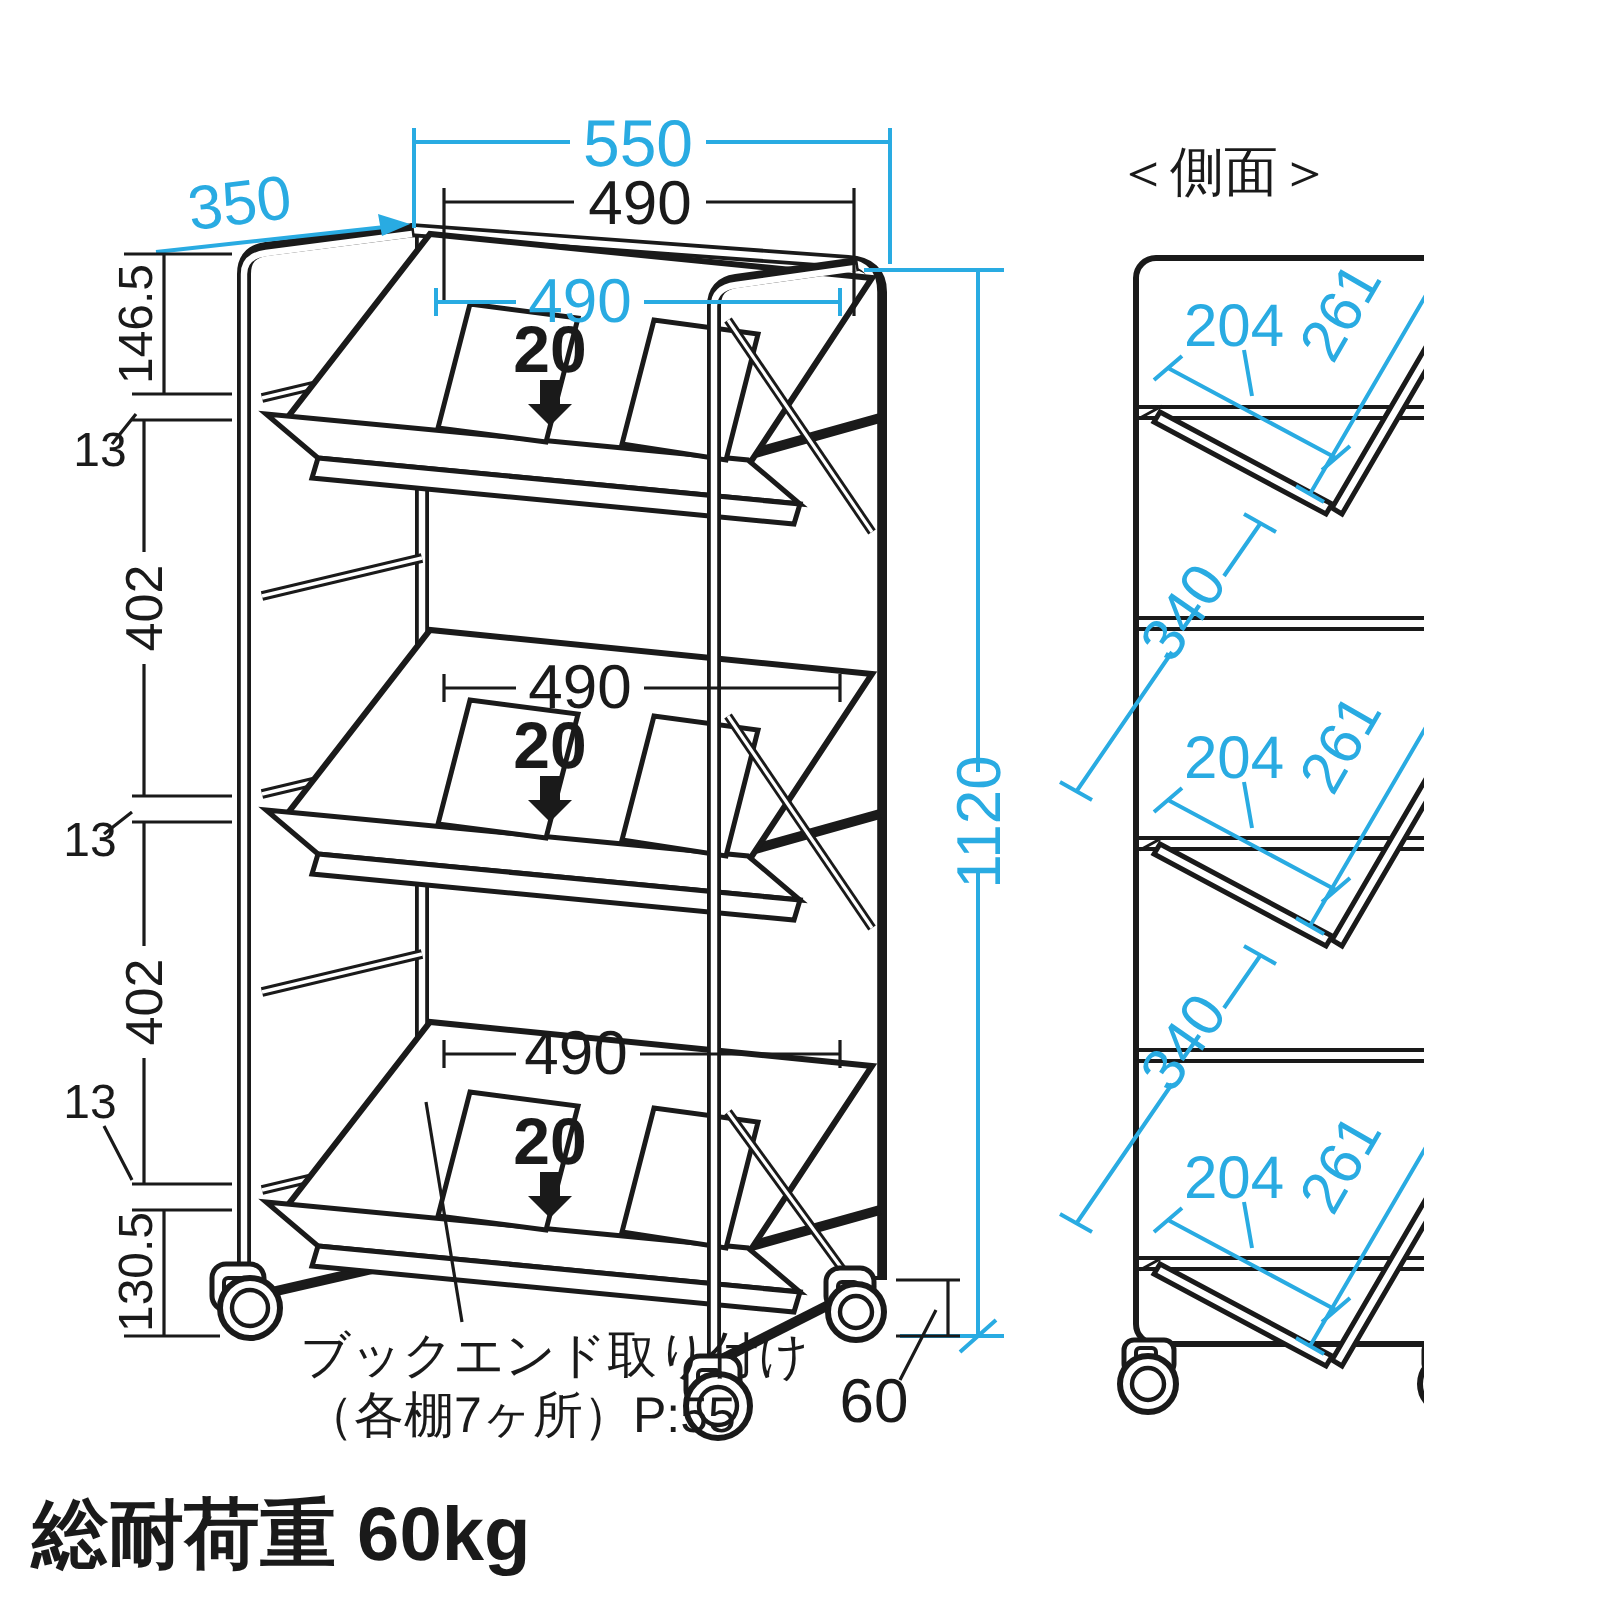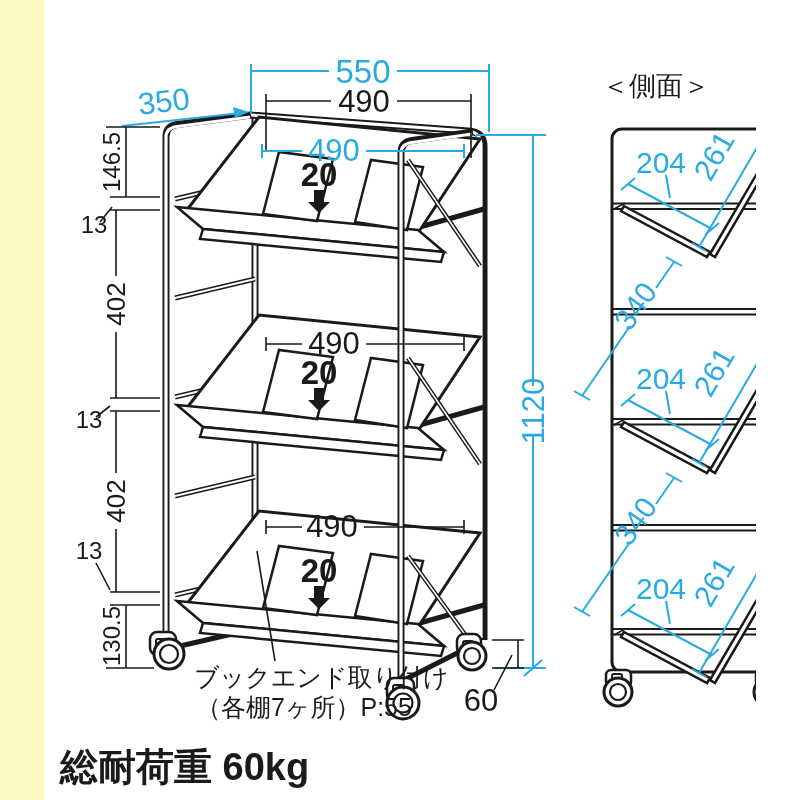--- a/index.html
+++ b/index.html
@@ -1,16 +1,16 @@
 <!DOCTYPE html>
 <html><head>
 <meta charset="utf-8">
 <style>
   html,body{margin:0;padding:0;background:#fff;}
-  .stage{width:712px;height:800px;position:relative;background:#fef9c3;overflow:hidden;padding-left:44px;}
+  .stage{width:712px;height:800px;position:relative;background:#ef4444;overflow:hidden;}
   svg{display:block;}
   .t{font-family:"Liberation Sans","DejaVu Sans",sans-serif;fill:#1a1a1a;}
   .tc{font-family:"Liberation Sans","DejaVu Sans",sans-serif;fill:#29abe2;}
   .ink{stroke:#1a1a1a;fill:none;}
   .cy{stroke:#29abe2;fill:none;}
   .wh{stroke:#fff;fill:none;}
   .fillw{fill:#fff;stroke:#1a1a1a;}
 </style>
 </head>
 <body>

